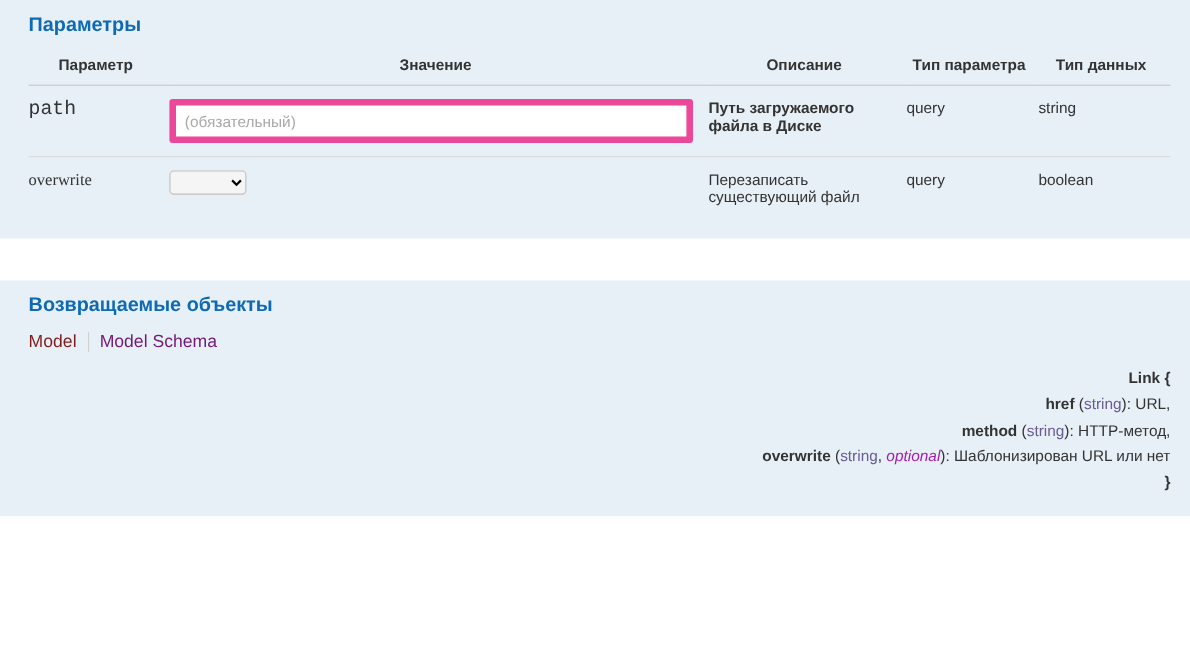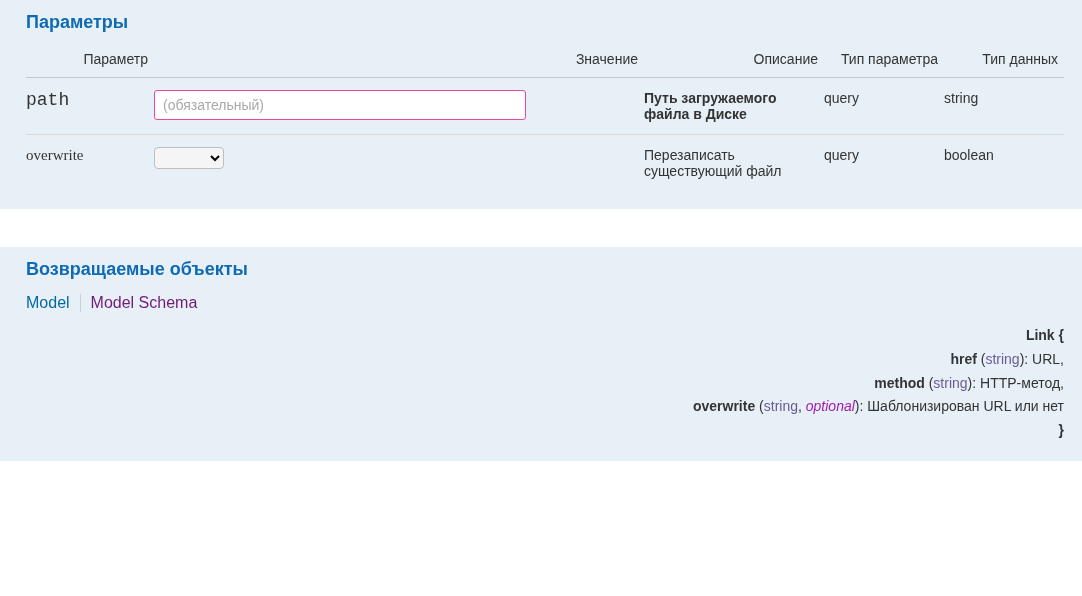--- a/index.html
+++ b/index.html
@@ -28,41 +28,41 @@
       width: 100%;
       border-collapse: collapse;
       table-layout: fixed;
     }
     table.params col.c-param { width: 128px; }
     table.params col.c-value { width: 490px; }
     table.params col.c-desc  { width: 180px; }
     table.params col.c-ptype { width: 120px; }
     table.params col.c-dtype { width: 120px; }
     table.params th {
-      text-align: right;
-      font-weight: normal;
+      text-align: center;
+      font-weight: bold;
       color: #333;
       padding: 8px 6px 10px 0;
       border-bottom: 1px solid #c7c7c7;
       font-size: 14px;
       vertical-align: top;
     }
     table.params td {
       padding: 12px 6px 12px 0;
       vertical-align: top;
       border-bottom: 1px solid #d9d9d9;
       font-size: 14px;
     }
     table.params tbody tr:last-child td { border-bottom: none; }
     .param-name { font-weight: normal; font-family: "Courier New", monospace; font-size: 18px; }
     .param-name.mono-plain { font-family: Liberation Serif, serif; font-weight: normal; font-size: 15px; color:#333; }
     input.param-input {
-      width: 372px;
+      width: 476px;
       padding: 6px 8px;
-      border: 1px solid #ec4899;
+      border: 6px solid #ec4899;
       border-radius: 3px;
       font-size: 14px;
       color: #333;
       background:#fff;
     }
     input.param-input::placeholder { color: #a9a9a9; }
     select.param-select {
       width: 70px;
       padding: 2px 4px;
       border: 1px solid #bfbfbf;
@@ -73,21 +73,21 @@
     }
     .desc-bold { font-weight: bold; }
 
     .tabs { margin: 14px 0 12px 0; }
     .tab {
       display: inline-block;
       font-size: 16px;
       padding-right: 10px;
       cursor: pointer;
     }
-    .tab.active { color: #0369a1; }
+    .tab.active { color: #7f1d1d; }
     .tab.inactive { color: #701a75; border-left: 1px solid #d0d0d0; padding-left: 10px; }
 
     .model-block {
       font-family: "Helvetica Neue", Helvetica, Arial, sans-serif;
       font-size: 14px;
       line-height: 1.7;
       color: #333;
       text-align: right;
     }
     .model-block .brace { font-weight: bold; }

